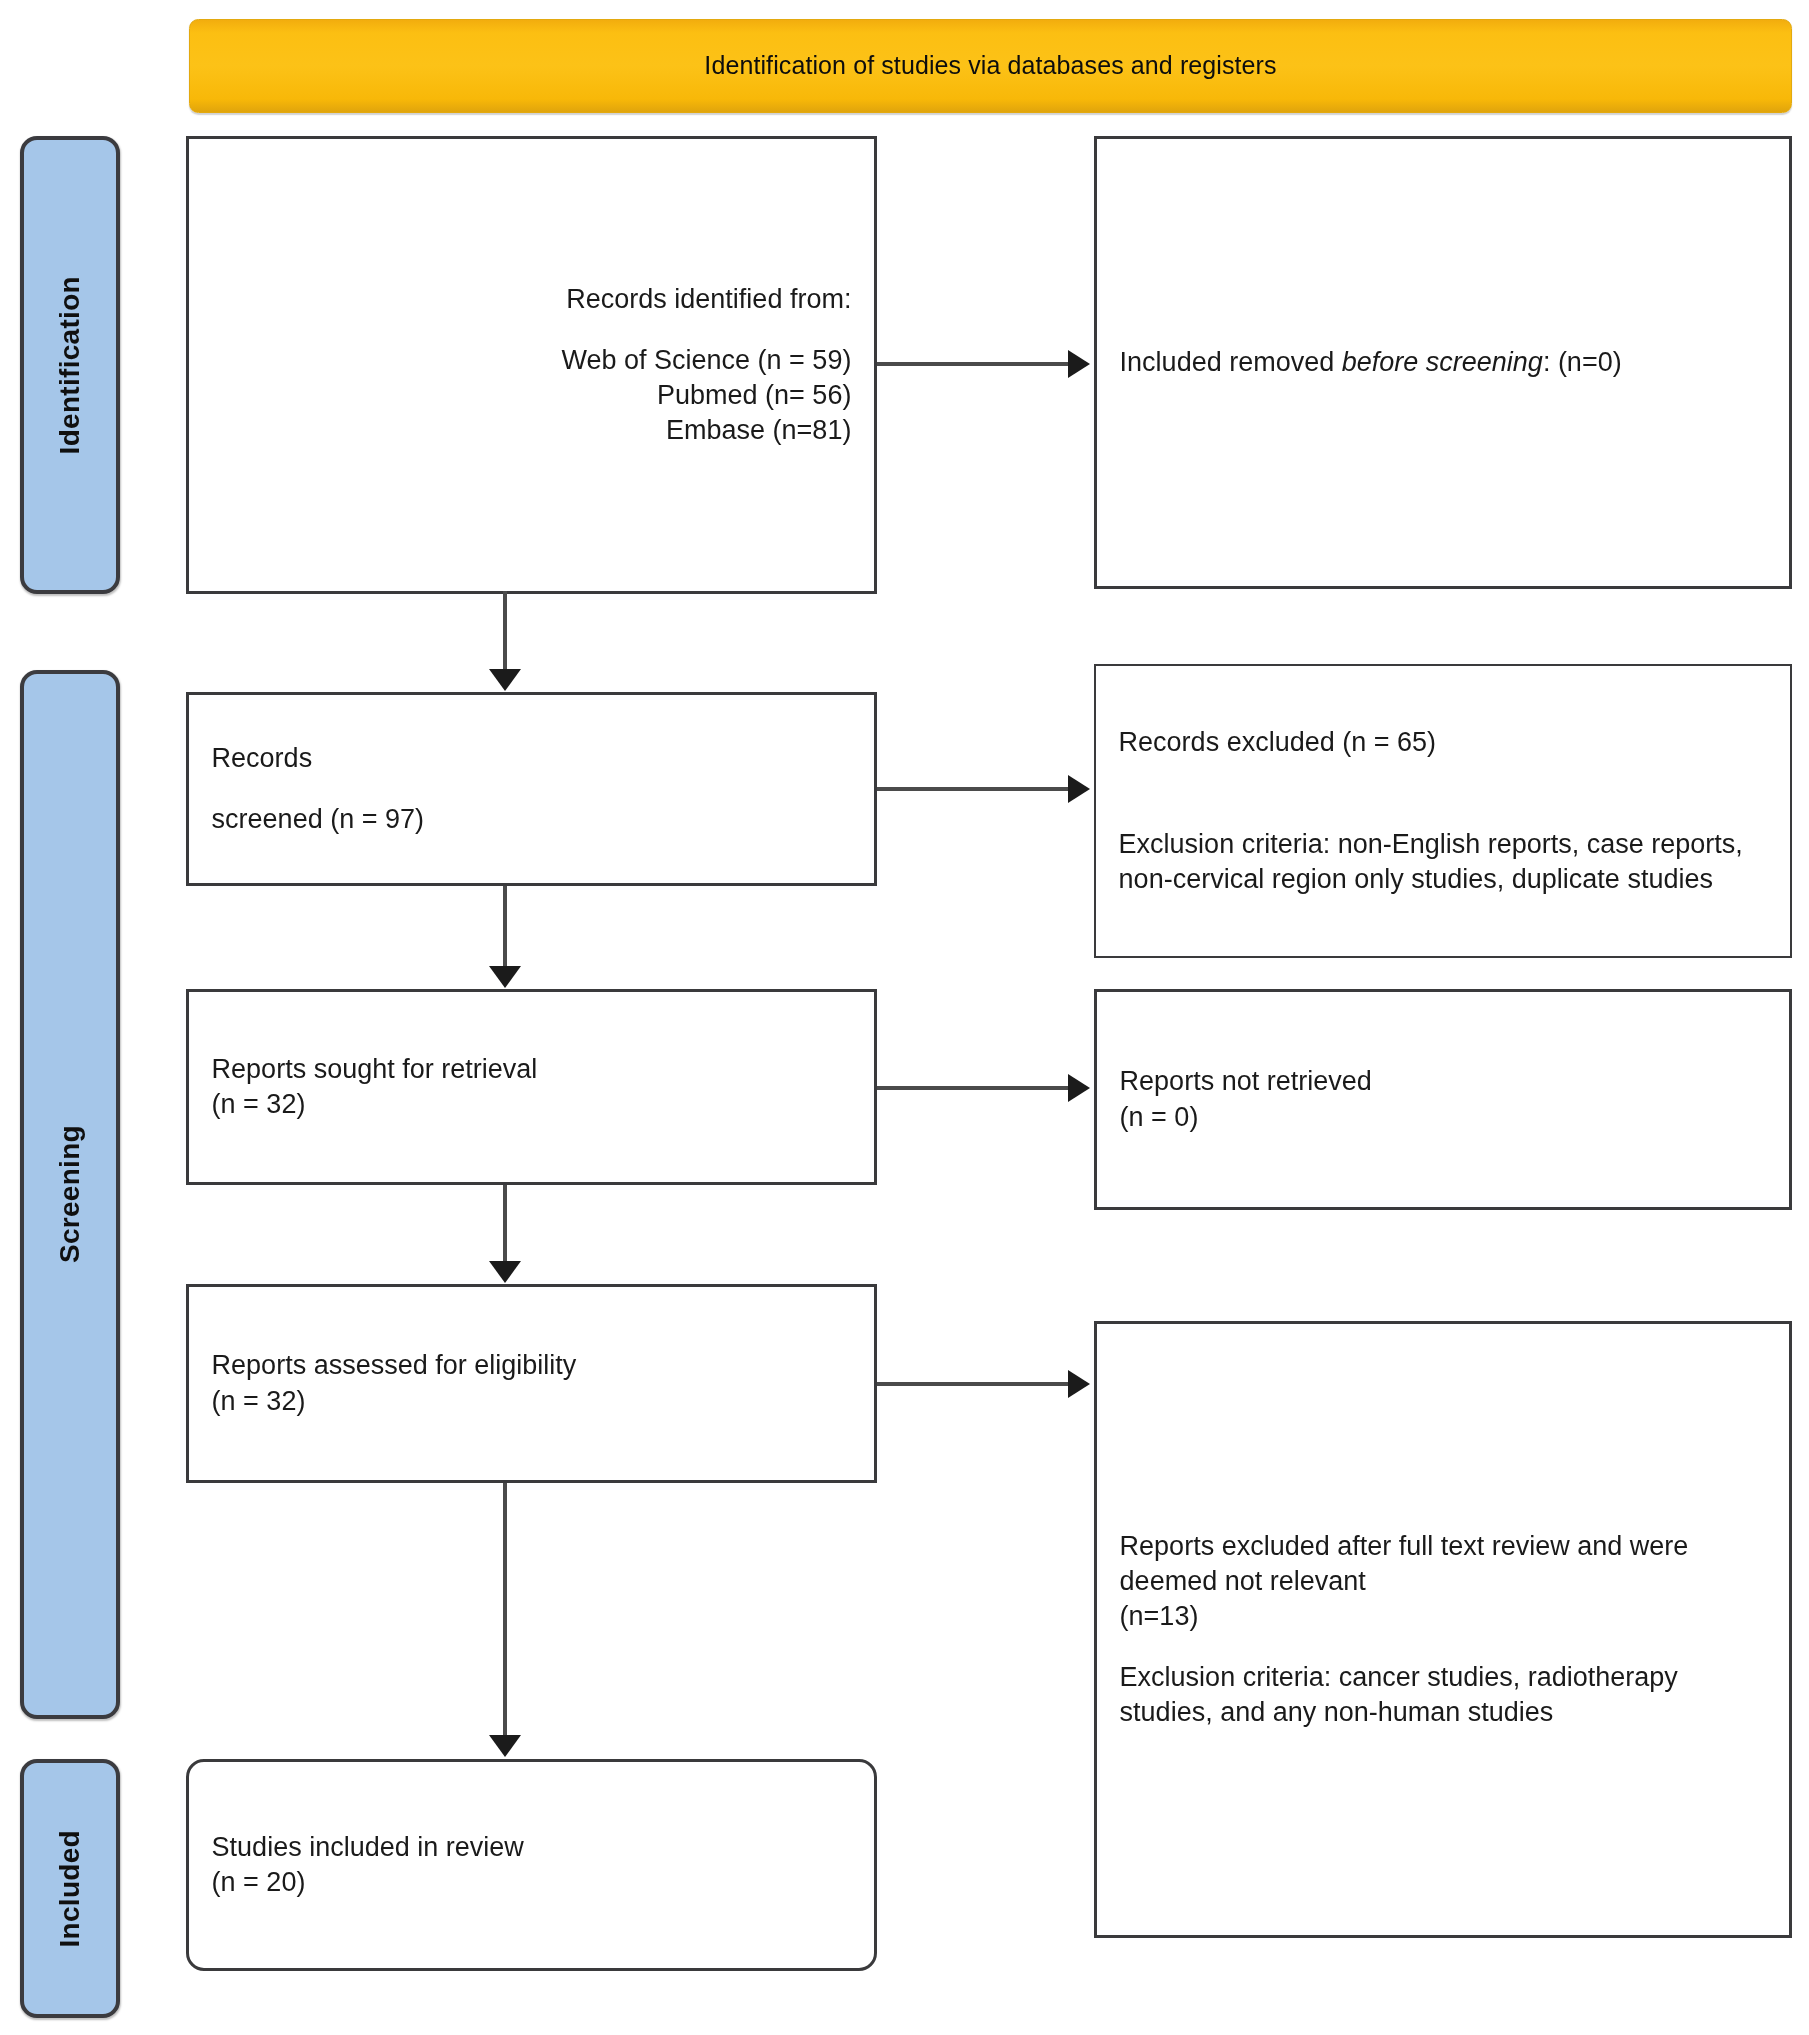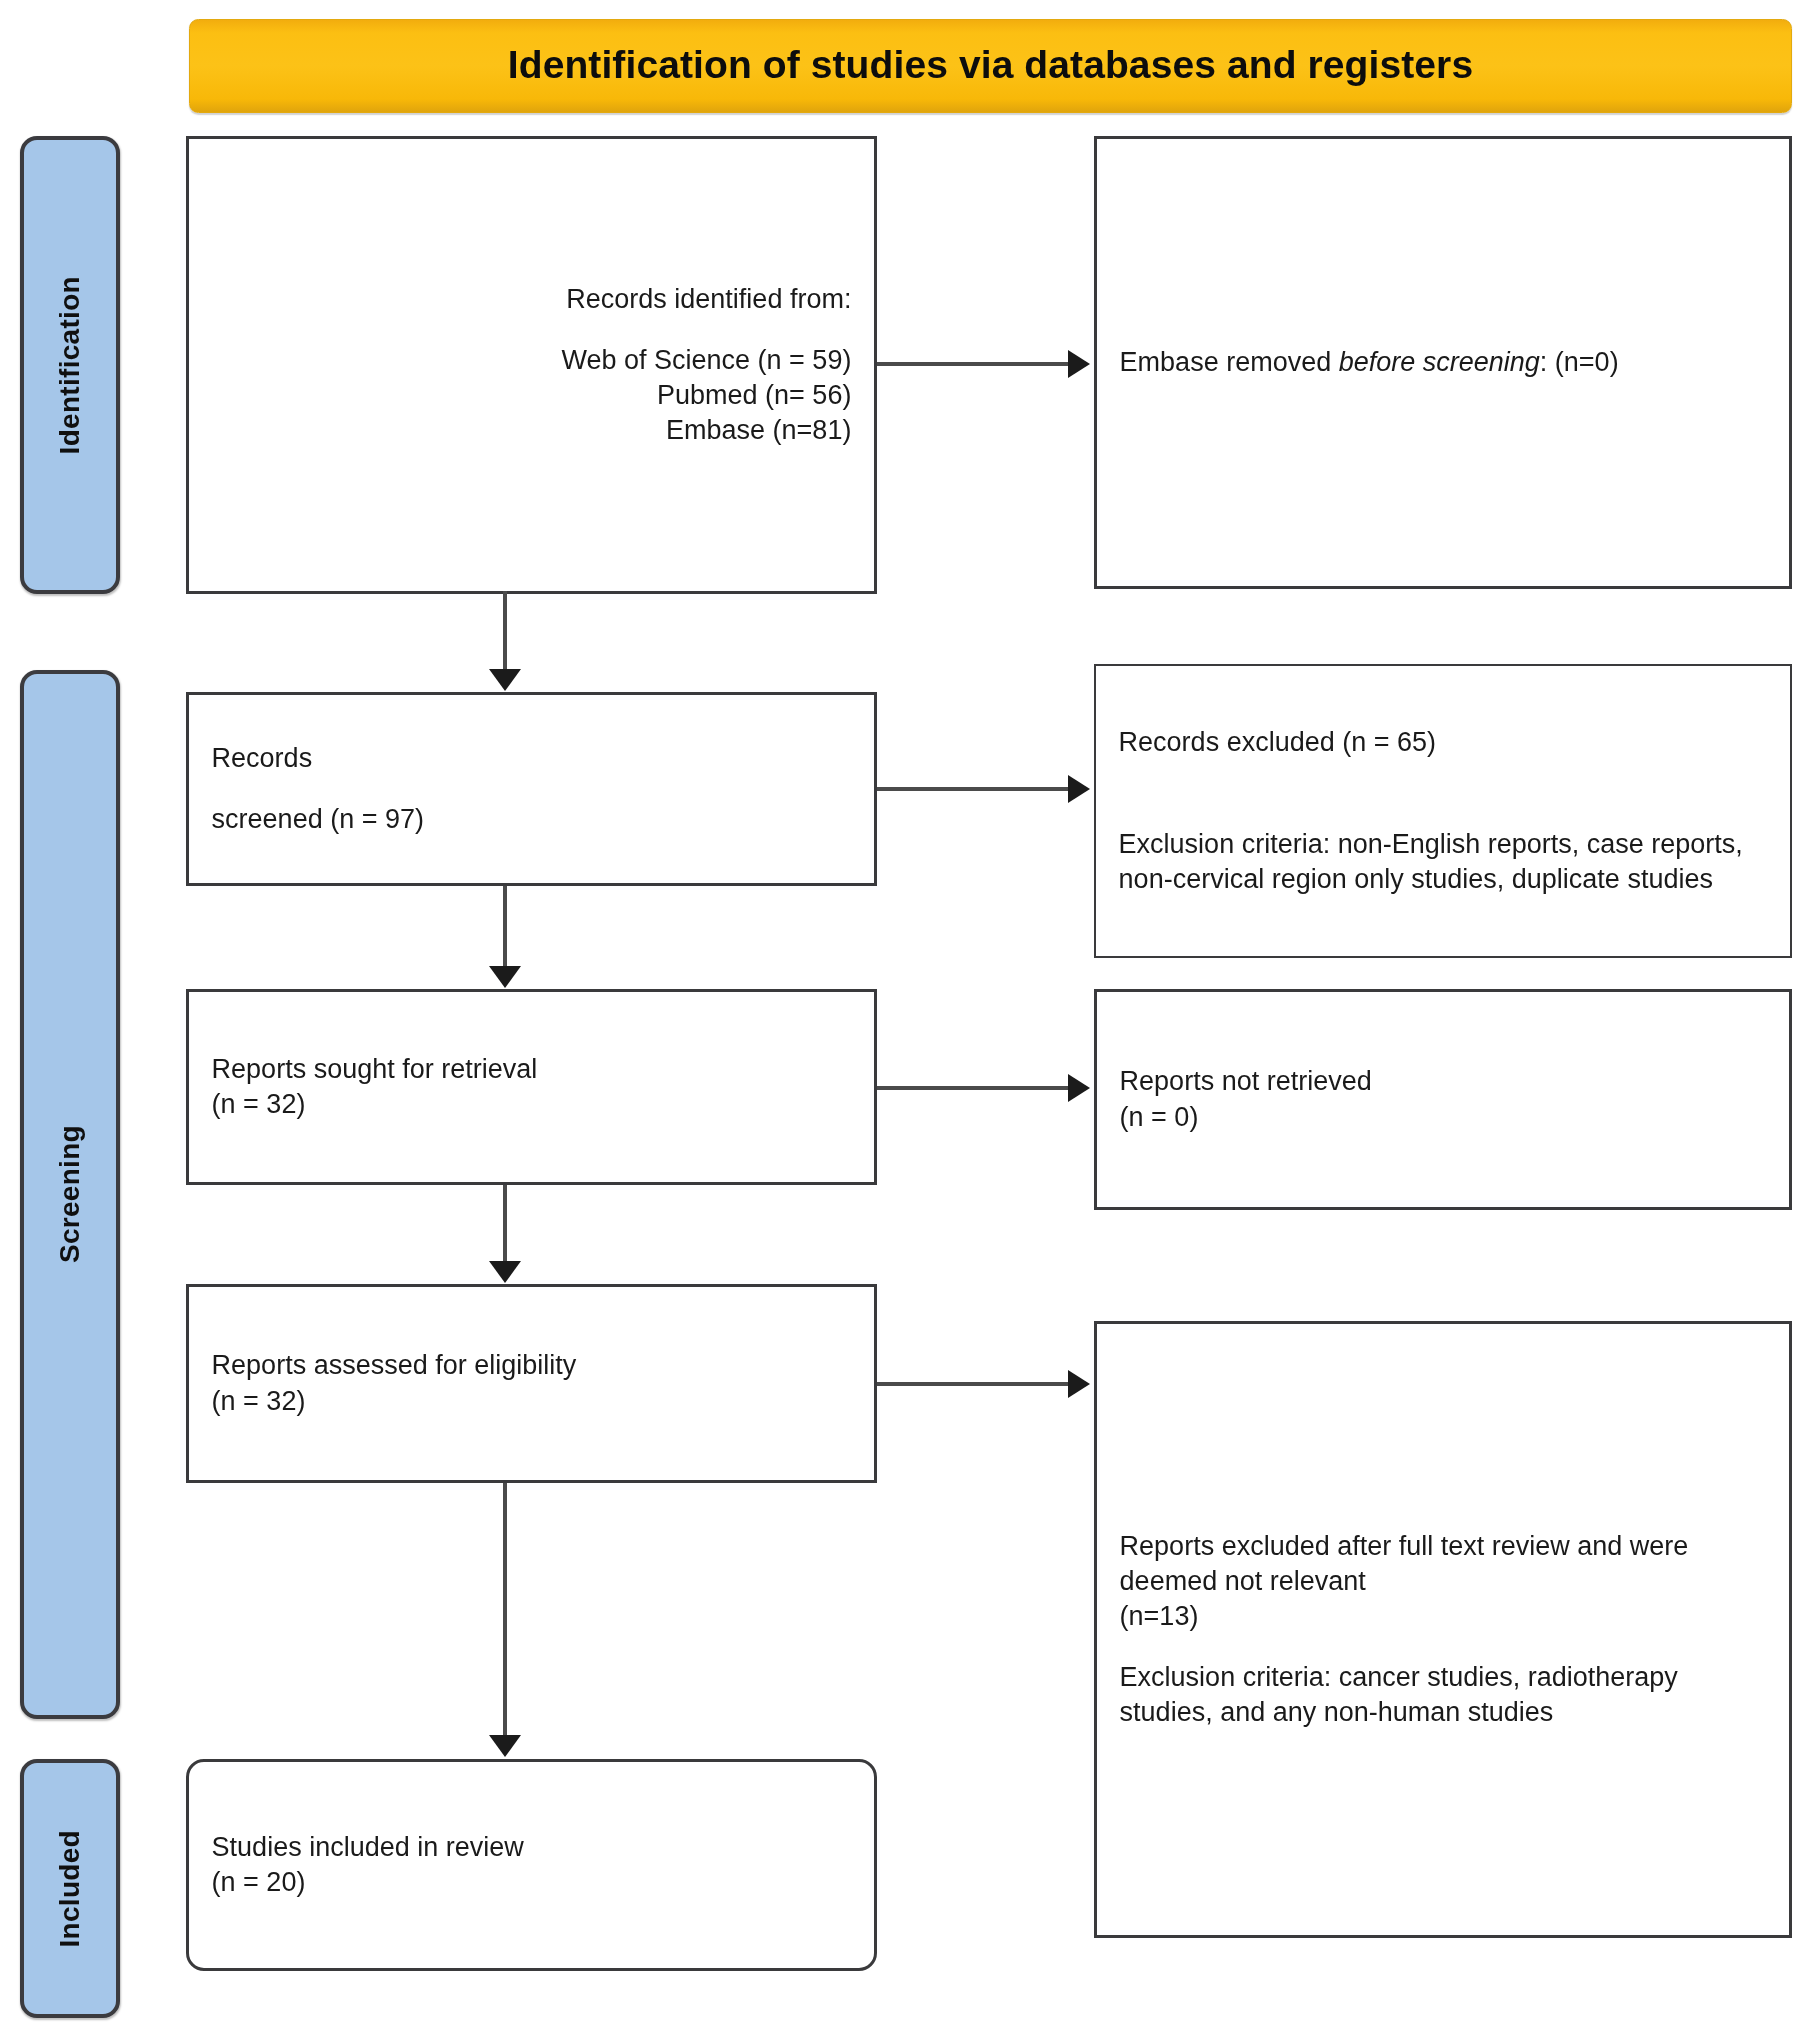--- a/index.html
+++ b/index.html
@@ -12,21 +12,21 @@
     position:absolute;
     left:189px; top:18.6px; width:1603px; height:94px;
     background:linear-gradient(to bottom,#f2ad0e 0%,#fcbf12 14%,#fcc217 50%,#f8b808 86%,#e0a40c 100%);
     border:1.3px solid #e3a90f;
     border-radius:9.3px;
     box-shadow:0 1.3px 1.3px rgba(0,0,0,.18);
     display:flex;align-items:center;justify-content:center;
     box-sizing:border-box;
   }
   .banner-text{
-    font-size:39px;font-weight:bold;color:#0d0d0d;letter-spacing:0.1px;
+    font-size:25px;font-weight:normal;color:#0d0d0d;letter-spacing:0.1px;
     text-align:right;line-height:1.1;
   }
 
   
   .phase{
     position:absolute;left:20px;width:100px;
     background:#a5c6e9;
     border:4px solid #3b3b3f;
     border-radius:17px;
     box-sizing:border-box;
@@ -155,21 +155,21 @@
     <p>Reports assessed for eligibility</p>
     <p>(n = 32)</p>
   </div>
 
   <div class="box" id="box-included">
     <p>Studies included in review</p>
     <p>(n = 20)</p>
   </div>
 
   <div class="box" id="box-removed">
-    <p><span>Embase removed </span><em>before screening</em><span>: (n=0)</span></p>
+    <p><span>Included removed </span><em>before screening</em><span>: (n=0)</span></p>
   </div>
 
   <div class="box thin" id="box-excluded">
     <p>Records excluded (n = 65)</p>
     <p class="gap">Exclusion criteria: non-English reports, case reports, non-cervical region only studies, duplicate studies</p>
   </div>
 
   <div class="box" id="box-not-retrieved">
     <p>Reports not retrieved</p>
     <p>(n = 0)</p>

